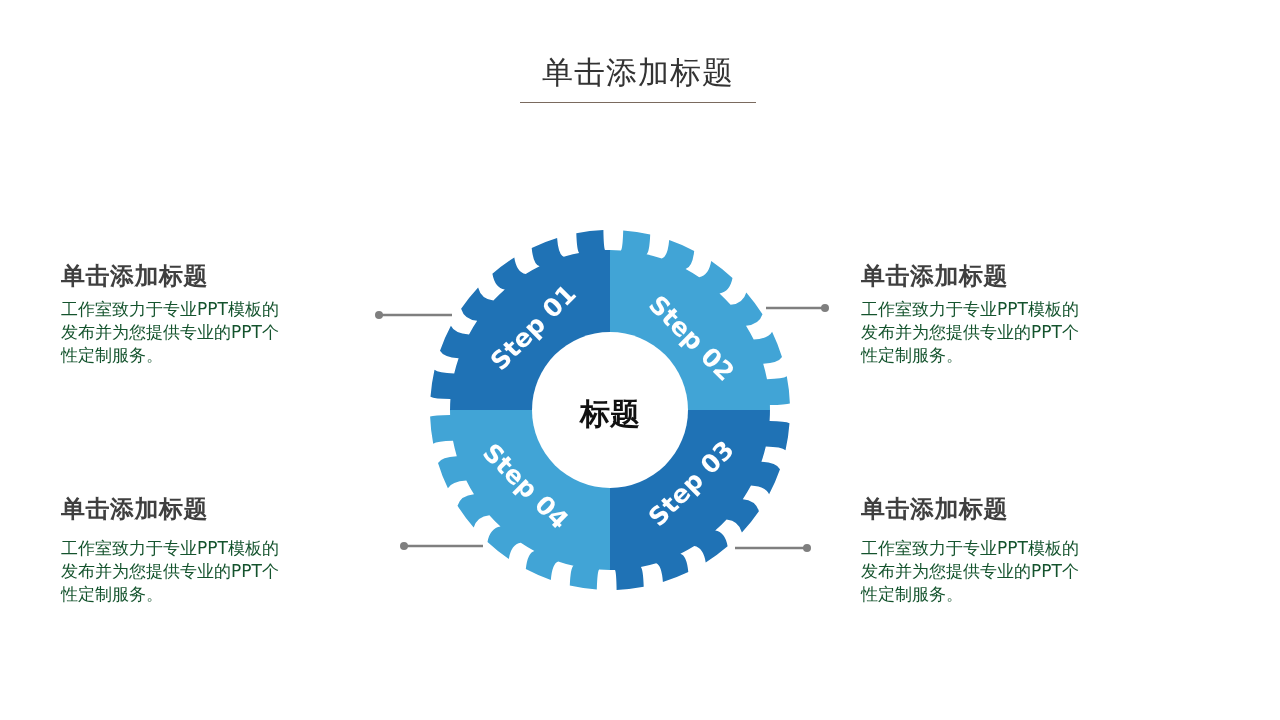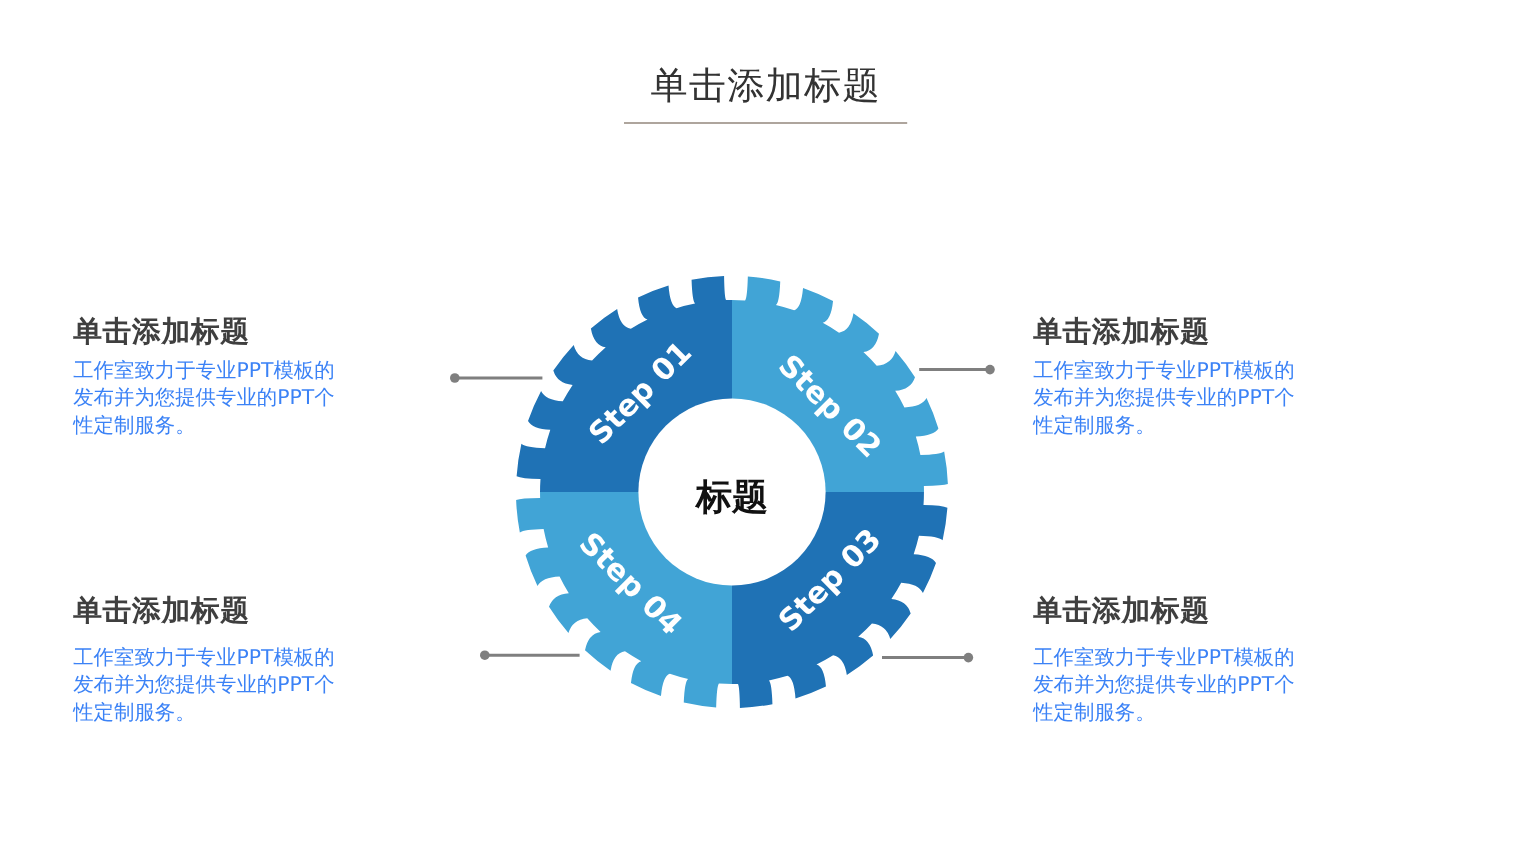--- a/index.html
+++ b/index.html
@@ -3,21 +3,21 @@
 <meta charset="utf-8">
 <style>
   html, body { margin:0; padding:0; }
   body { width:1280px; height:720px; background:#ffffff; position:relative; overflow:hidden;
          font-family:"DejaVu Sans","Liberation Sans",sans-serif; }
   .page-title { position:absolute; left:520px; top:50px; width:236px; text-align:center;
                 font-size:31px; color:#333333; letter-spacing:1px; line-height:44px; }
   .title-rule { position:absolute; left:520px; top:102px; width:236px; height:1px; background:#7a6a5e; }
   .block { position:absolute; width:240px; }
   .block h3 { margin:0; font-size:24px; font-weight:bold; color:#3f3f3f; line-height:32px; letter-spacing:0.5px; }
-  .block p { margin:6px 0 0 0; font-size:17px; color:#3b82f6; line-height:23px; width:230px; }
+  .block p { margin:6px 0 0 0; font-size:17px; color:#14532d; line-height:23px; width:230px; }
   #tl { left:61px; top:260px; }
   #tr { left:861px; top:260px; }
   #bl { left:61px; top:493px; }
   #br { left:861px; top:493px; }
   #tl p, #tr p { margin-top:6px; }
   #bl p, #br p { margin-top:12px; }
   svg.gear { position:absolute; left:0; top:0; }
 </style>
 </head>
 <body>

